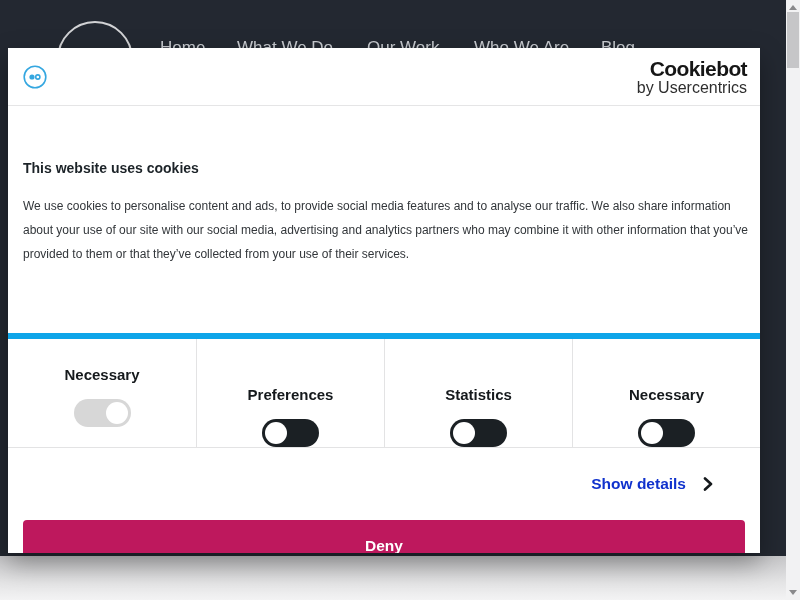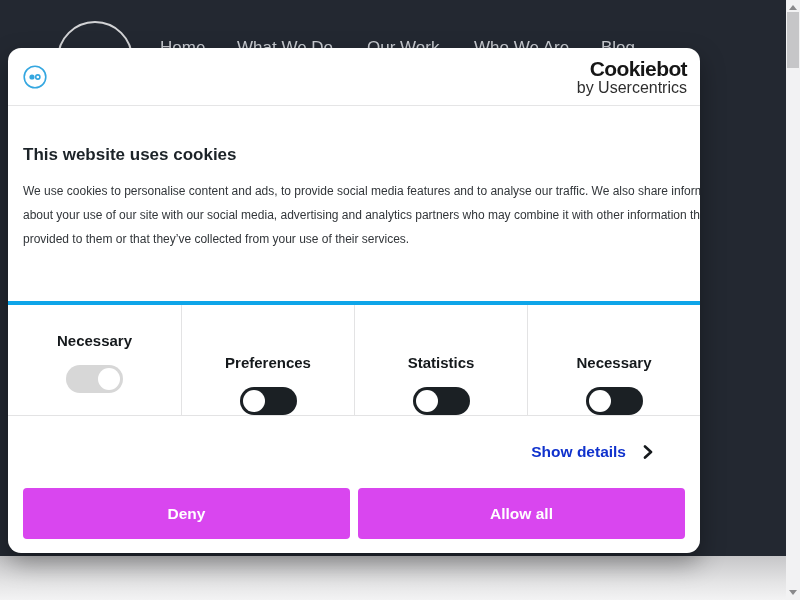--- a/index.html
+++ b/index.html
@@ -24,56 +24,56 @@
   .scrollbar { position: absolute; right: 0; top: 0; width: 14px; height: 600px; background: #f2f2f3; }
   .sb-arrow-up { position: absolute; top: 5px; left: 3px; width: 0; height: 0;
                  border-left: 4px solid transparent; border-right: 4px solid transparent;
                  border-bottom: 5px solid #8a8a8c; }
   .sb-arrow-down { position: absolute; bottom: 5px; left: 3px; width: 0; height: 0;
                  border-left: 4px solid transparent; border-right: 4px solid transparent;
                  border-top: 5px solid #8a8a8c; }
   .sb-thumb { position: absolute; top: 12px; left: 1px; width: 12px; height: 56px; background: #c6c6c8; }
 
   
-  .dialog { position: absolute; left: 8px; top: 48px; width: 692px; height: 505px;
-            background: #ffffff; border-radius: 13px; box-shadow: 0 10px 24px rgba(0,0,0,0.35);
+  .dialog { position: absolute; left: 8px; top: 48px; width: 752px; height: 505px;
+            background: #ffffff; border-radius: 0; box-shadow: 0 10px 24px rgba(0,0,0,0.35);
             color: #1c2328; overflow: hidden; }
 
   .dlg-header { height: 58px; border-bottom: 1px solid #e5e5e6; display: flex;
                 align-items: center; justify-content: space-between; padding: 0 13px 0 15px; }
   .cb-mark { width: 24px; height: 24px; display: block; }
   .brand { text-align: right; line-height: 1; }
   .brand-name { font-size: 21px; font-weight: 800; letter-spacing: -0.6px; color: #161616; }
   .brand-by { font-size: 16px; color: #2e2e2e; margin-top: 1px; }
 
-  .dlg-title { margin: 39px 20px 0 15px; font-size: 17px; font-weight: bold; color: #1c2328; height: 20px; }
+  .dlg-title { margin: 54px 20px 0 15px; font-size: 14px; font-weight: bold; color: #1c2328; height: 20px; }
   .dlg-desc { margin: 14px 20px 0 15px; width: 734px; font-size: 12px; line-height: 24px;
               color: #32363a; height: 96px; }
 
-  .toggle-grid { margin-top: 26px; height: 115px; border-top: 4px solid #0ea5e9;
+  .toggle-grid { margin-top: 43px; height: 115px; border-top: 6px solid #0ea5e9;
                  border-bottom: 1px solid #e3e3e4; display: grid;
                  grid-template-columns: 1fr 1fr 1fr 1fr; }
   .cell { display: flex; flex-direction: column; align-items: center; }
   .cell + .cell { border-left: 1px solid #e3e3e4; justify-content: flex-end; }
   .cell-label { margin-top: 27px; font-size: 15px; font-weight: bold; color: #15191c; }
   .switch { margin-top: 16px; width: 57px; height: 28px; border-radius: 14px; position: relative; cursor: pointer; }
   .switch .knob { position: absolute; top: 3px; width: 22px; height: 22px; border-radius: 50%; background: #ffffff; }
   .switch.on-disabled { background: #d7d7d7; cursor: default; }
   .switch.on-disabled .knob { right: 3px; }
   .switch.off { background: #1b2024; }
   .switch.off .knob { left: 3px; }
 
   .details-row { height: 72px; display: flex; align-items: center; justify-content: flex-end;
                  padding-right: 45px; }
   .details-link { font-size: 15.5px; font-weight: bold; color: #1032cd; text-decoration: none;
                   display: flex; align-items: center; cursor: pointer; }
   .chev { margin-left: 15px; display: block; }
 
   .btn-row { display: flex; gap: 8px; padding: 0 15px; }
-  .btn { flex: 1; height: 51px; background: #d946ef; color: #ffffff; font-family: "Liberation Sans", sans-serif;
+  .btn { flex: 1; height: 51px; background: #be185d; color: #ffffff; font-family: "Liberation Sans", sans-serif;
          font-size: 15.5px; font-weight: bold; border: none; border-radius: 4px; cursor: pointer; }
 </style>
 </head>
 <body>
 
 <div class="hero">
   <div class="site-logo"></div>
   <nav class="nav">
     <a href="#">Home</a>
     <a href="#">What We Do</a>
@@ -133,21 +133,20 @@
     <a class="details-link" href="#">
       <span>Show details</span>
       <svg class="chev" width="14" height="14" viewBox="0 0 14 14">
         <path d="M4 1.5 L10 7 L4 12.5" fill="none" stroke="#15191c" stroke-width="2.6" stroke-linecap="round" stroke-linejoin="round"></path>
       </svg>
     </a>
   </div>
 
   <div class="btn-row">
     <button class="btn">Deny</button>
-    <button class="btn">Allow all</button>
   </div>
 
 </div>
 
 <div class="scrollbar">
   <div class="sb-arrow-up"></div>
   <div class="sb-thumb"></div>
   <div class="sb-arrow-down"></div>
 </div>
 

